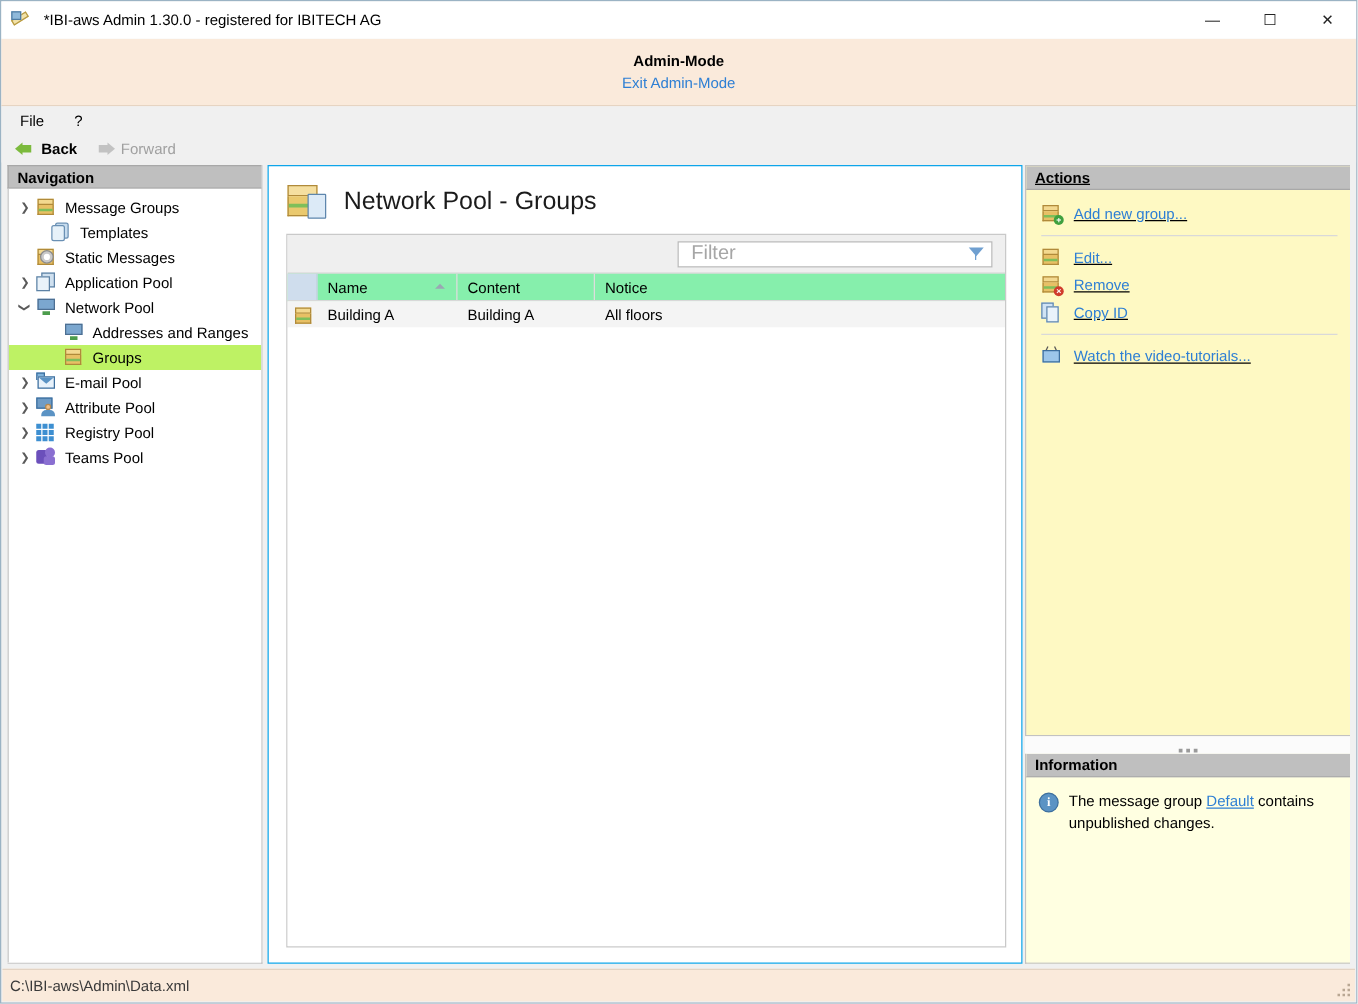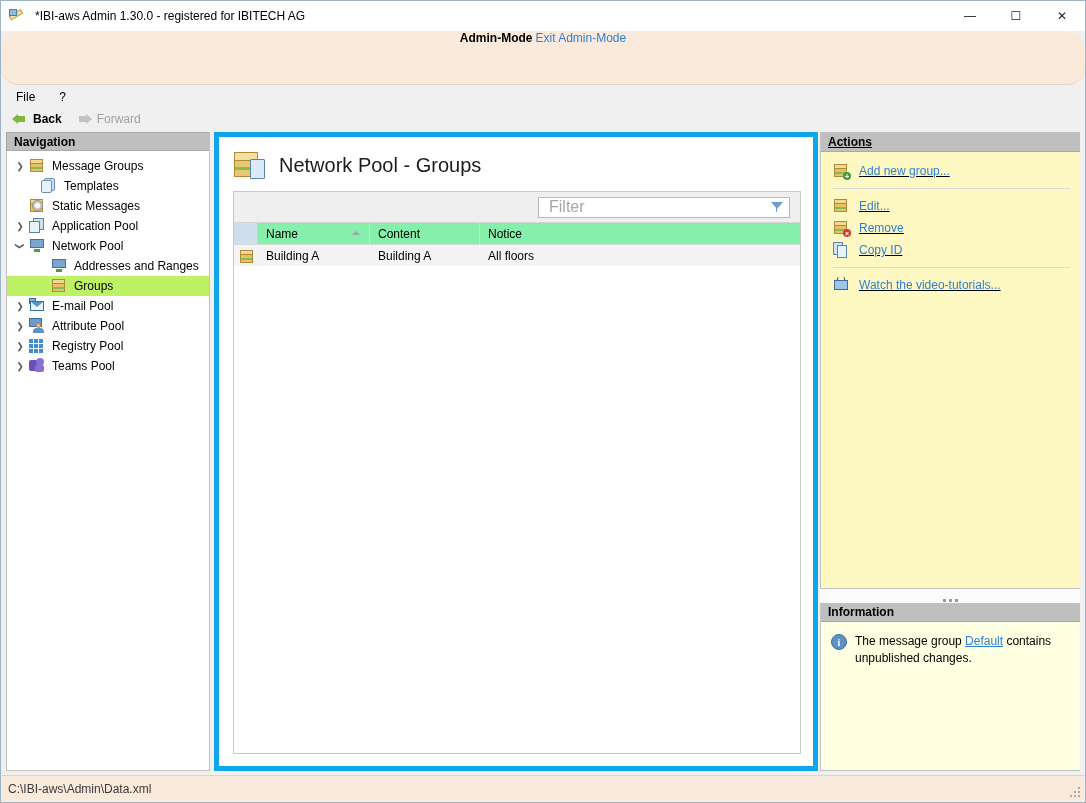--- a/index.html
+++ b/index.html
@@ -50,25 +50,24 @@
     font-size: 12px; color: #222;
     cursor: default;
   }
 
   
   .admin-banner {
     height: 54px;
     background: #faeadb;
     border-bottom: 1px solid #e6d4c2;
     display: flex;
-    flex-direction: row;
-    align-items: flex-start;
+    flex-direction: column;
+    align-items: center;
     justify-content: center;
     gap: 3px;
-    border-radius: 18px;
   }
   .admin-title {
     font-weight: bold;
     font-size: 12px;
     color: #000;
   }
   .admin-exit {
     font-size: 12px;
     color: #2e7fd4;
     text-decoration: none;
@@ -175,21 +174,21 @@
     margin-right: 5px;
     flex: 0 0 18px;
     position: relative;
   }
   .tree-label { white-space: nowrap; }
 
   
   .contentpane {
     flex: 1 1 auto;
     background: #ffffff;
-    border: 5px solid #0ea5e9;
+    border: 1px solid #0ea5e9;
     margin: 0 0 4px 4px;
     display: flex;
     flex-direction: column;
     overflow: hidden;
   }
   .page-head {
     display: flex;
     align-items: center;
     gap: 12px;
     padding: 12px 0 10px 14px;

